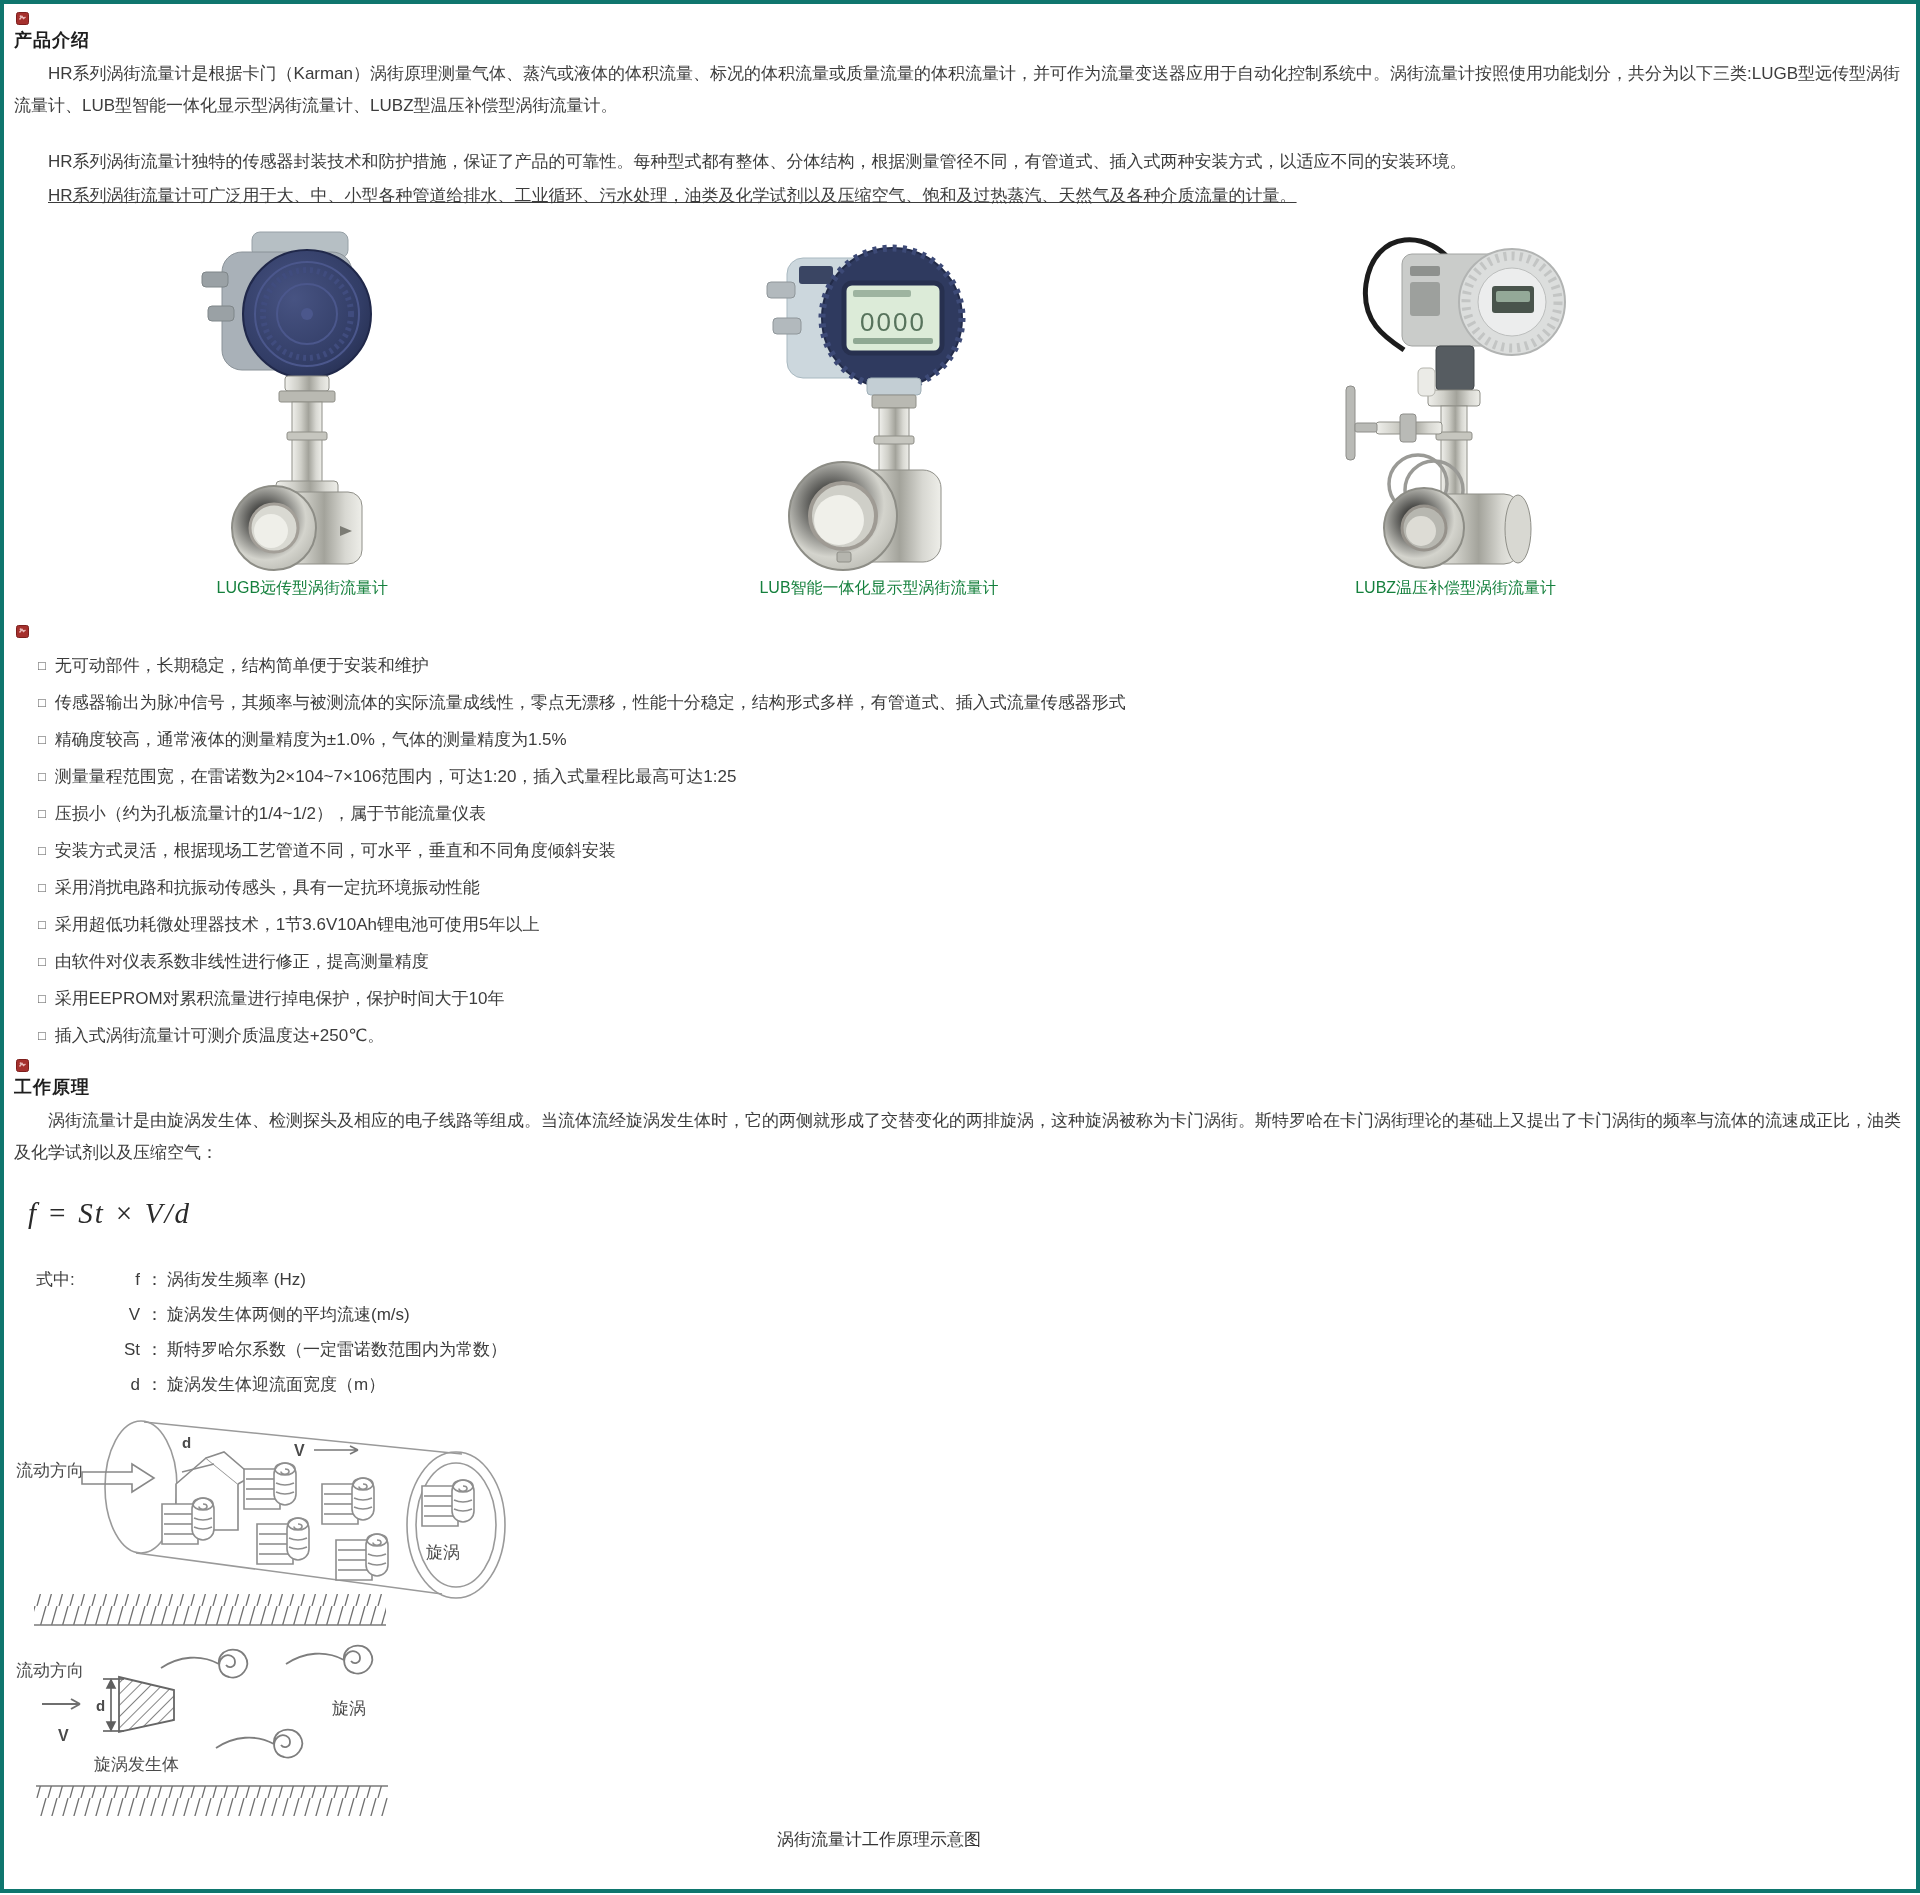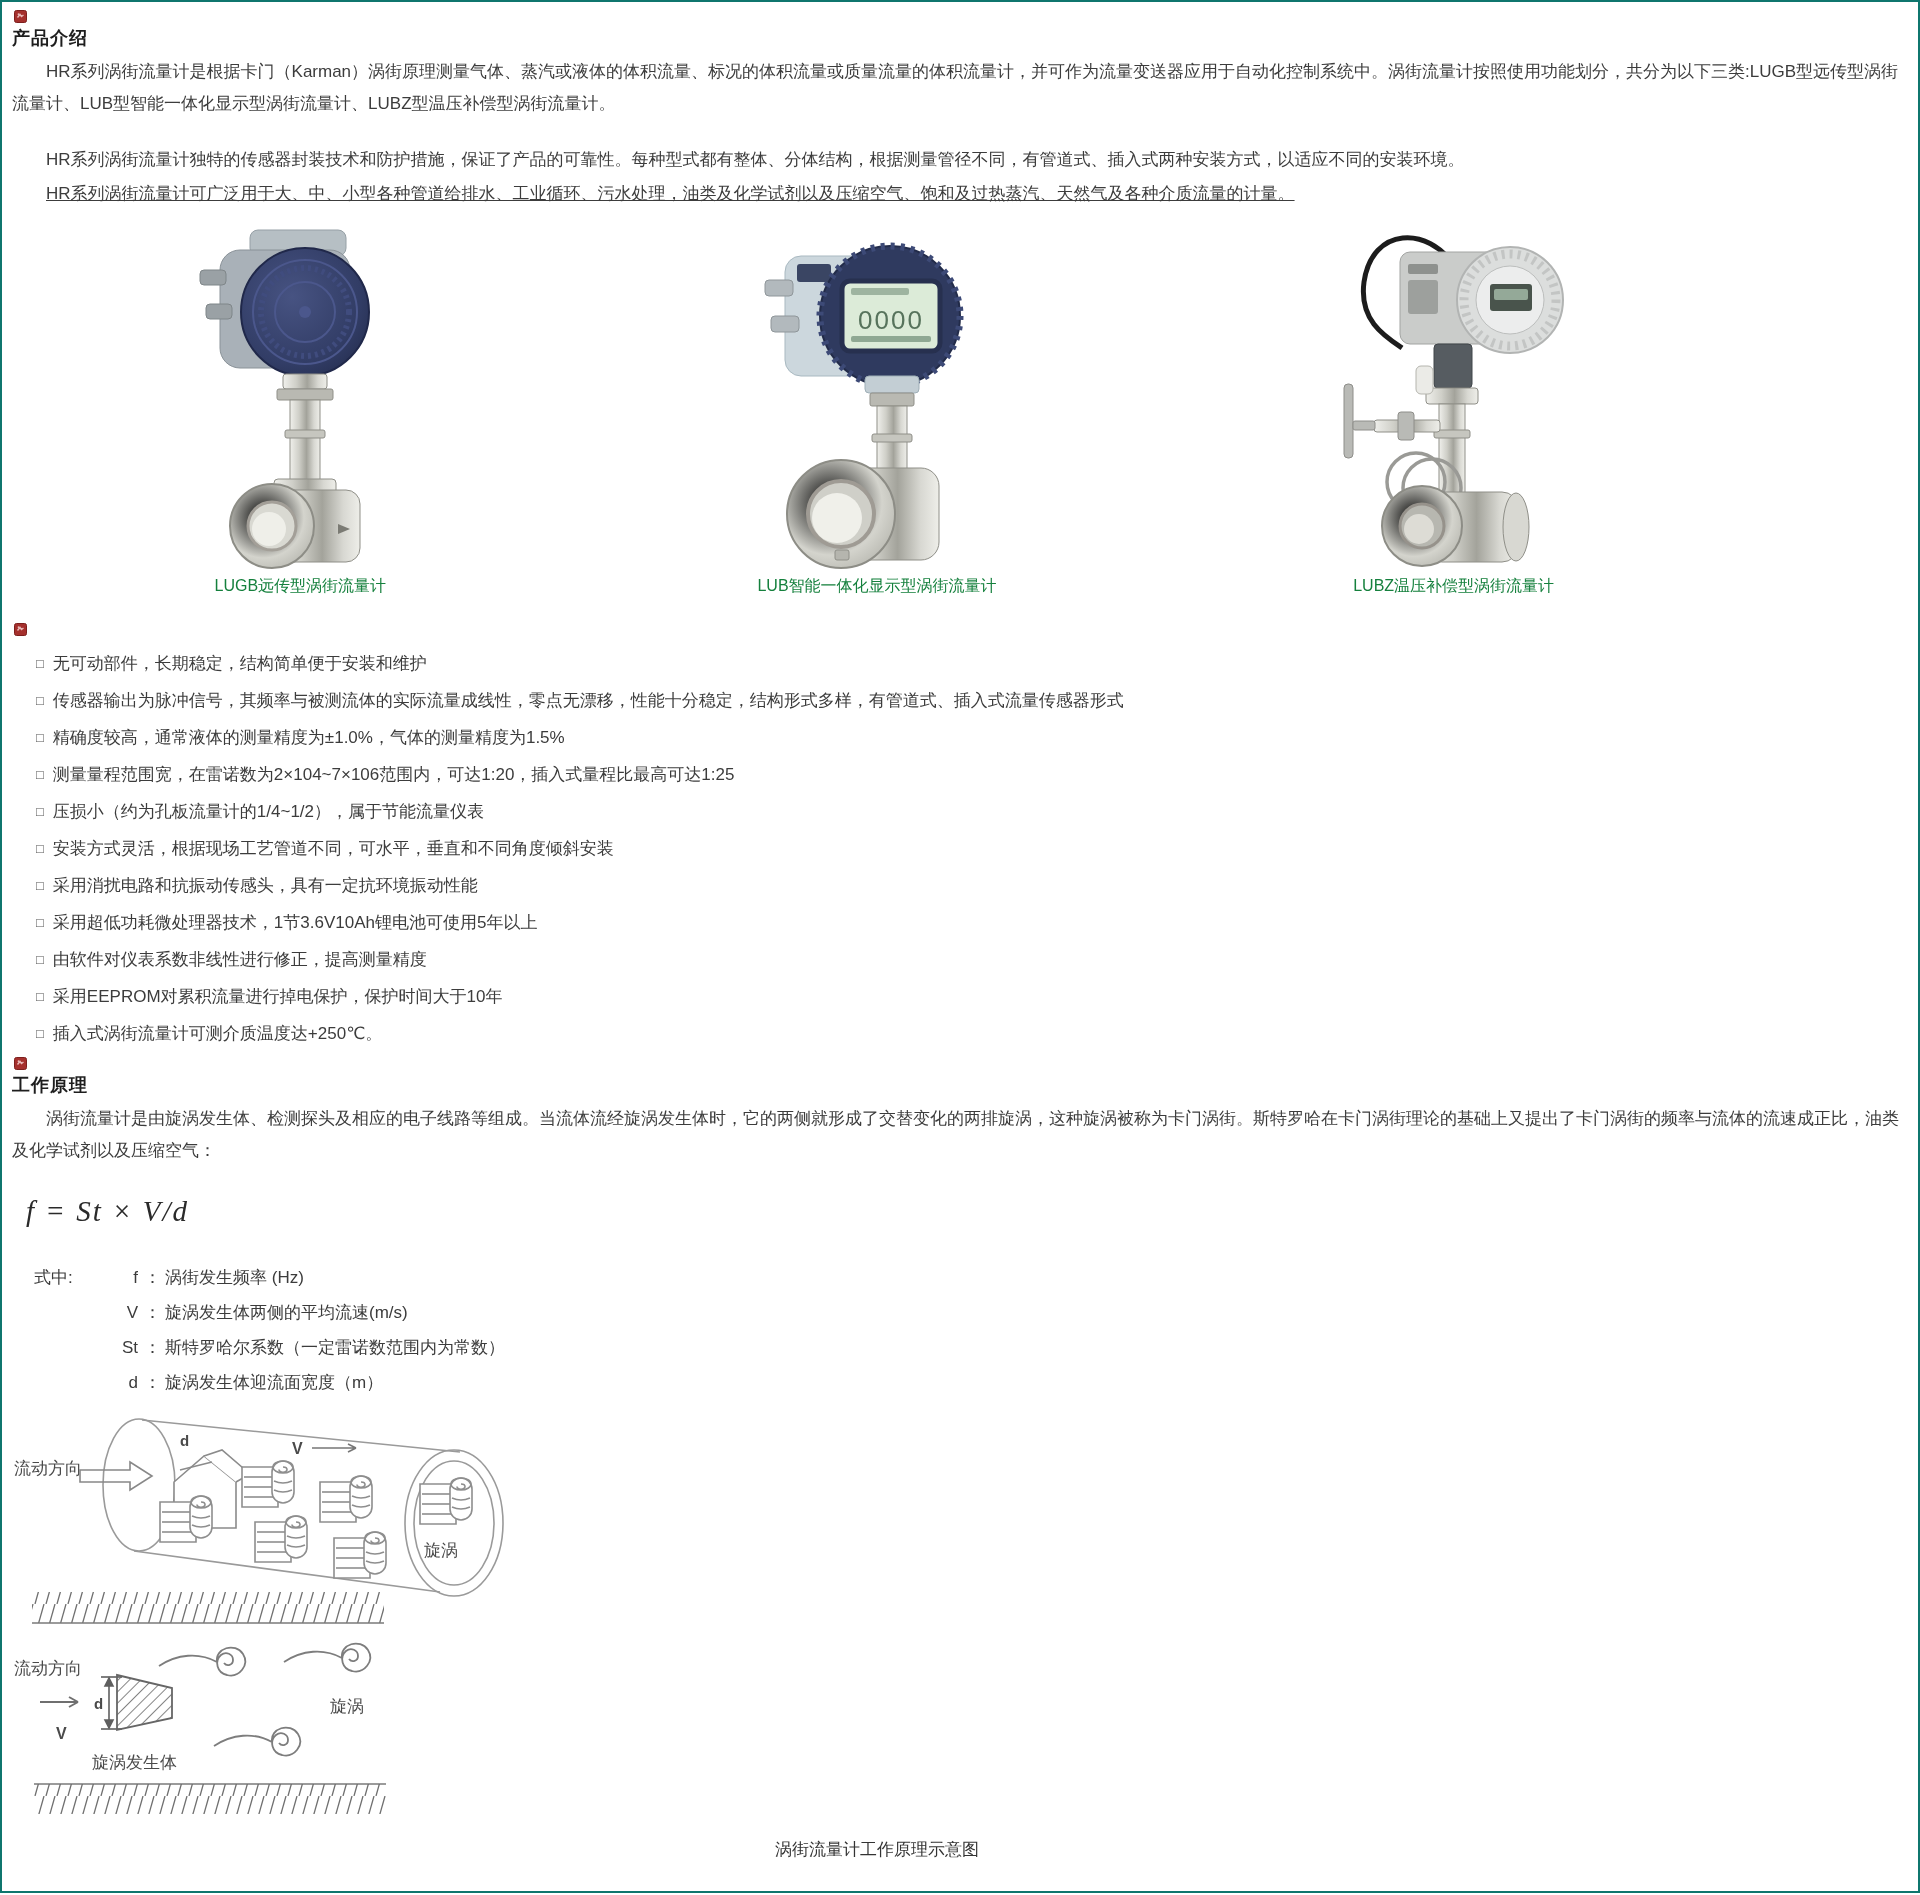--- a/index.html
+++ b/index.html
@@ -1,20 +1,20 @@
 <!DOCTYPE html>
 <html><head>
 <meta charset="utf-8">
 <style>
   * { margin:0; padding:0; box-sizing:border-box; }
   html,body { background:#fff; }
   body { font-family:"Liberation Sans","DejaVu Sans",sans-serif; color:#3c3c3c; }
   .page {
     width:1920px; min-height:1893px; margin:0 auto;
-    border:2px solid #0f766e; background:#fff;
+    border:4px solid #0f766e; background:#fff;
     padding:6px 10px 10px 10px; position:relative;
   }
   .sec-icon { display:block; width:13px; height:13px; margin:2px 0 3px 2px; }
   h2.sec-title { font-size:18px; color:#1e1e1e; font-weight:bold; line-height:24px; letter-spacing:1px; }
   p.para { font-size:17px; line-height:32px; color:#3c3c3c; text-indent:2em; }
   .p1 { margin-top:6px; }
   .p2 { margin-top:24px; }
   .p3 { margin-top:2px;text-decoration:underline; }
 
   .products-row { width:1730px; display:flex; margin-top:14px; }
@@ -29,21 +29,21 @@
 
   .principle { margin-top:4px; }
   .formula { font-family:"Liberation Serif","DejaVu Serif",serif; font-style:italic;
              font-size:29px; color:#2a2a2a; margin:28px 0 0 14px; letter-spacing:2px; }
   .where { margin-top:32px; font-size:17px; color:#3c3c3c; }
   .where-row { display:flex; line-height:35px; }
   .where-label { width:70px; margin-left:22px; }
   .var-sym { width:34px; text-align:right; margin-right:2px; }
   .var-sep { margin:0 4px; }
   .diagram-wrap { margin-top:12px; }
-  .diagram-caption { width:1730px; text-align:center; font-size:17px; color:#333; margin-top:14px; line-height:24px; }
+  .diagram-caption { width:1730px; text-align:center; font-size:17px; color:#333; margin-top:2px; line-height:24px; }
   svg text { font-family:"Liberation Sans","DejaVu Sans",sans-serif; }
 </style>
 </head>
 <body>
 
 <div class="page">
 
   <section>
     <svg class="sec-icon" viewBox="0 0 13 13">
       <rect x="0.5" y="0.5" width="12" height="12" rx="2" fill="#a5302d" stroke="#7d1f1d"></rect>

